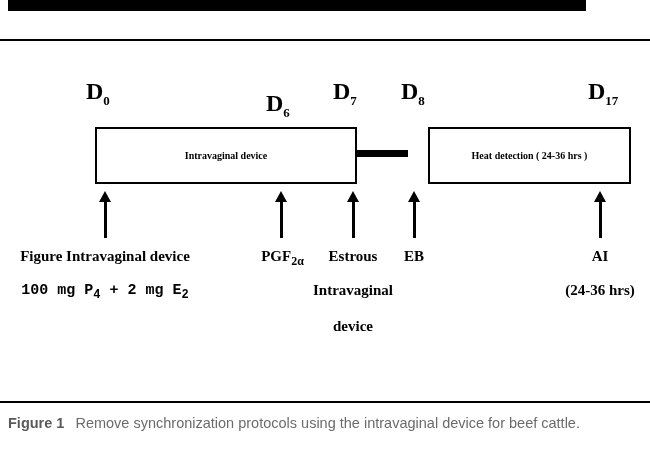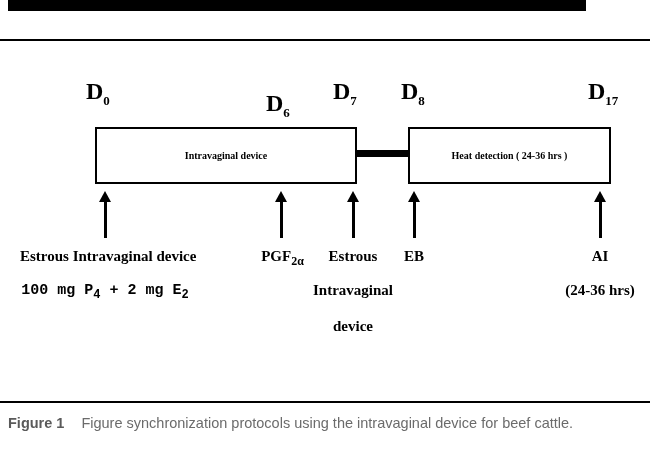--- a/index.html
+++ b/index.html
@@ -52,21 +52,21 @@
     border: 2px solid #000;
     background: #fff;
     display: flex;
     align-items: center;
     justify-content: center;
     font-weight: bold;
     font-size: 10px;
     text-align: center;
   }
   .box-device { left: 95px;  width: 262px; }
-  .box-heat   { left: 408px; width: 203px; }
+  .box-heat   { left: 428px; width: 203px; }
 
   .connector {
     position: absolute;
     left: 357px; top: 150px;
     width: 51px; height: 7px;
     background: #000;
   }
 
   .up-arrow {
     position: absolute;
@@ -117,21 +117,21 @@
     position: absolute;
     left: 8px; top: 415px;
     width: 640px;
     font-family: "Liberation Sans", sans-serif;
     font-size: 14.5px;
     color: #6b6b6b;
   }
   .caption .cap-label {
     font-weight: bold;
     color: #5a5a5a;
-    margin-right: 17px;
+    margin-right: 11px;
   }
 </style>
 </head>
 <body>
 
 <div class="figure-canvas">
 
   <div class="top-black-bar"></div>
   <div class="rule rule-top"></div>
 
@@ -173,37 +173,37 @@
   </div>
   <div class="up-arrow arrow-eb">
     <div class="head"></div>
     <div class="shaft"></div>
   </div>
   <div class="up-arrow arrow-ai">
     <div class="head"></div>
     <div class="shaft"></div>
   </div>
 
-  <div class="evt evt-insert-1">Estrous Intravaginal device</div>
+  <div class="evt evt-insert-1">Figure Intravaginal device</div>
   <div class="evt evt-insert-2">
     <span>100 mg P</span><span class="sub">4</span><span> + 2 mg E</span><span class="sub">2</span>
   </div>
 
   <div class="evt evt-pgf">
     <span>PGF</span><span class="sub">2α</span>
   </div>
 
   <div class="evt evt-remove-1">Estrous</div>
   <div class="evt evt-remove-2">Intravaginal</div>
   <div class="evt evt-remove-3">device</div>
 
   <div class="evt evt-eb">EB</div>
 
   <div class="evt evt-ai-1">AI</div>
   <div class="evt evt-ai-2">(24-36 hrs)</div>
 
   <div class="rule rule-bottom"></div>
 
   <div class="caption">
-    <span class="cap-label">Figure 1</span><span>Figure synchronization protocols using the intravaginal device for beef cattle.</span>
+    <span class="cap-label">Figure 1</span><span>Remove synchronization protocols using the intravaginal device for beef cattle.</span>
   </div>
 
 </div>
 
 </body></html>

